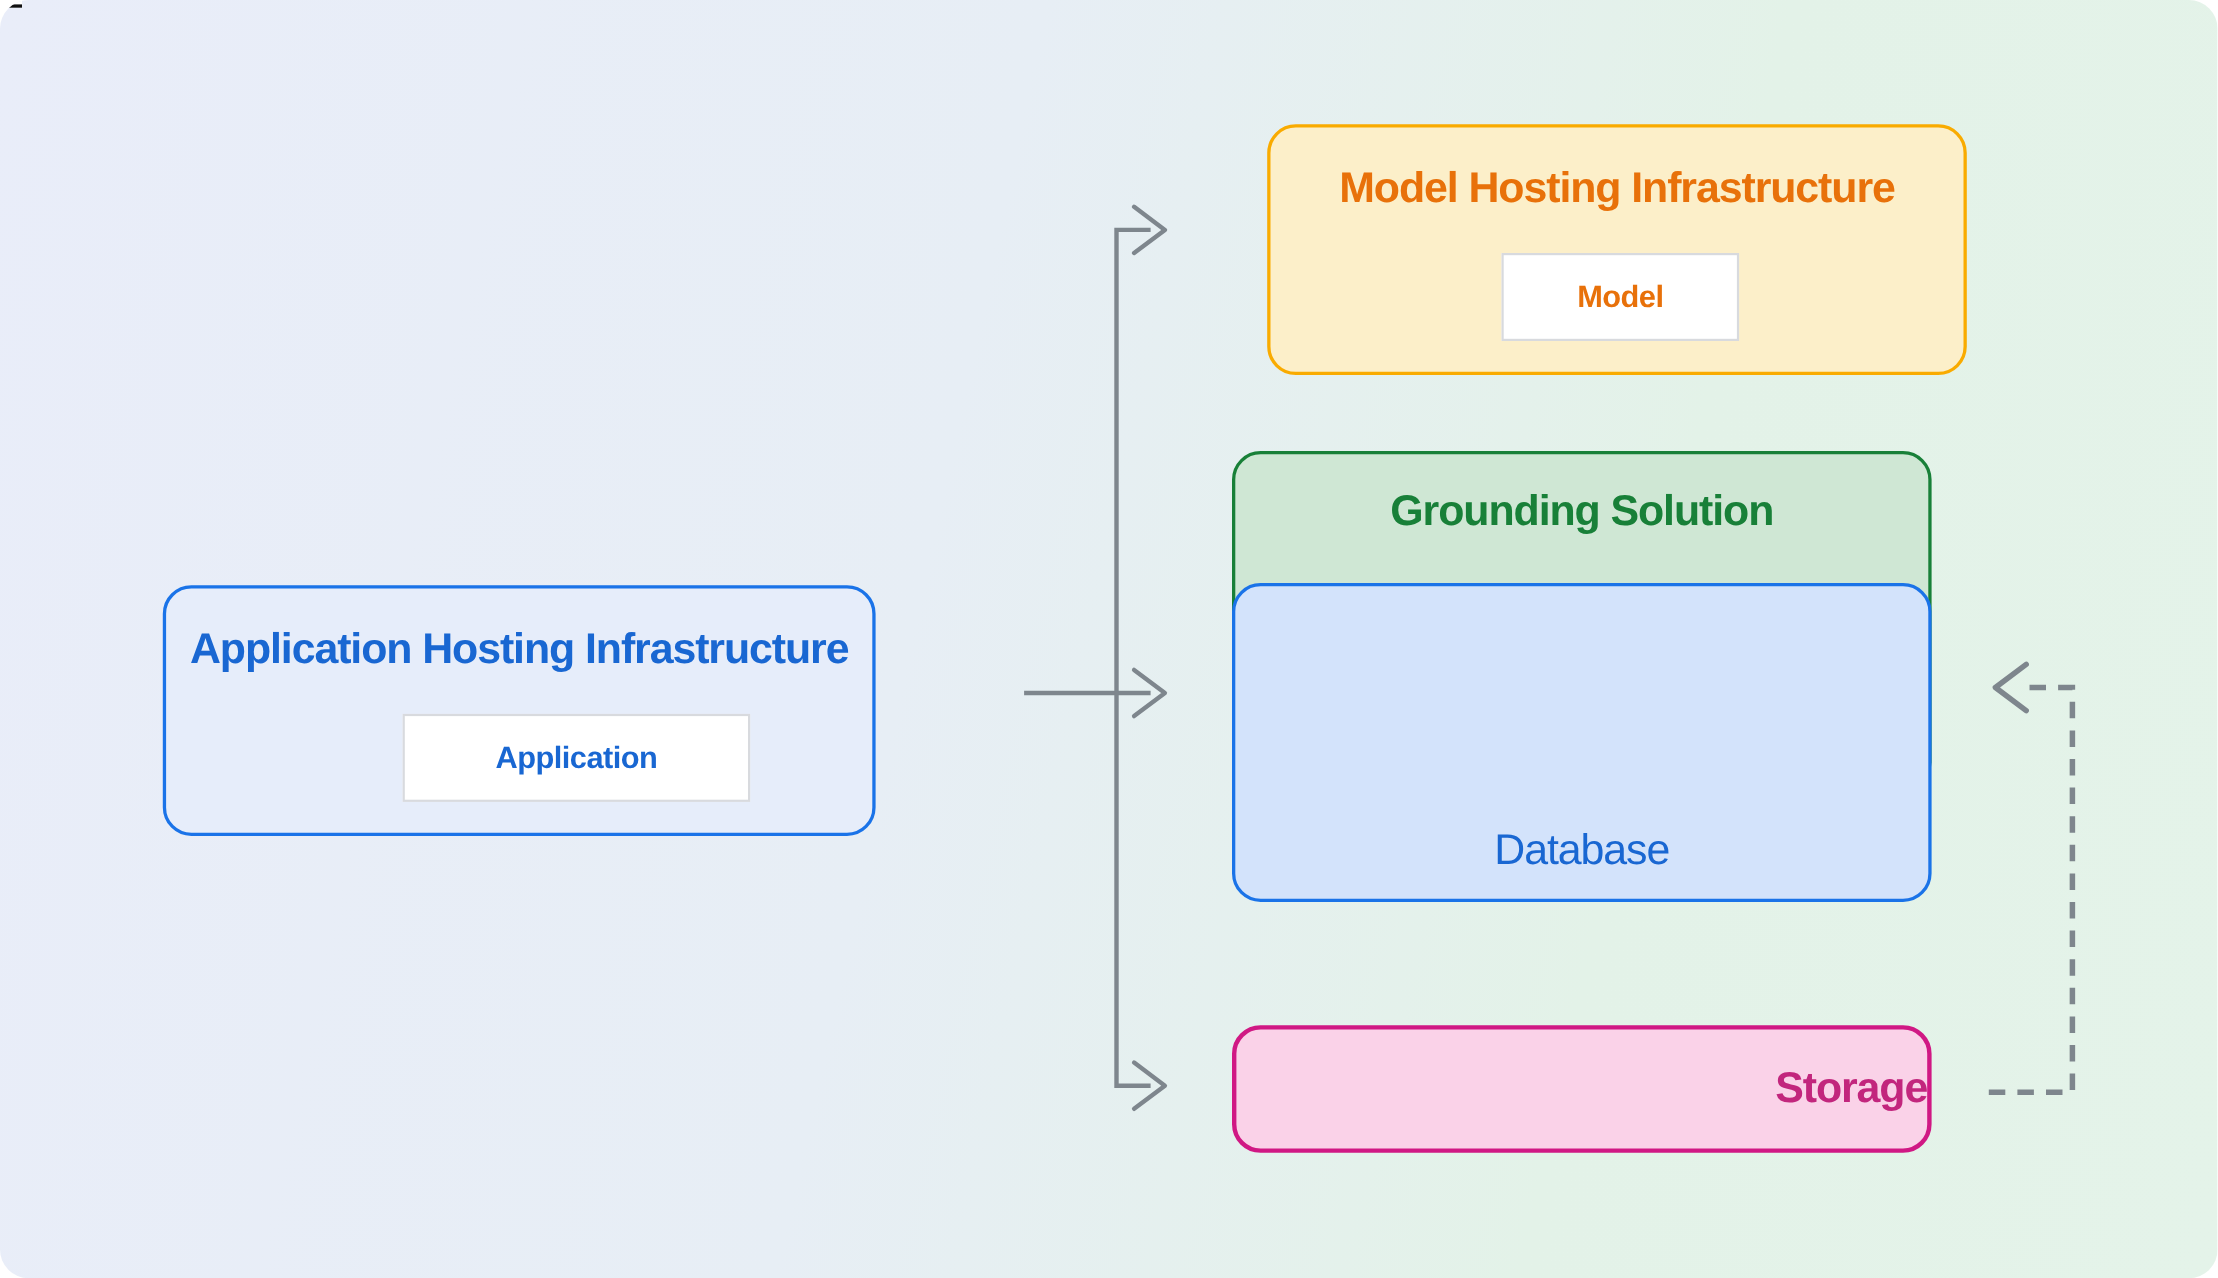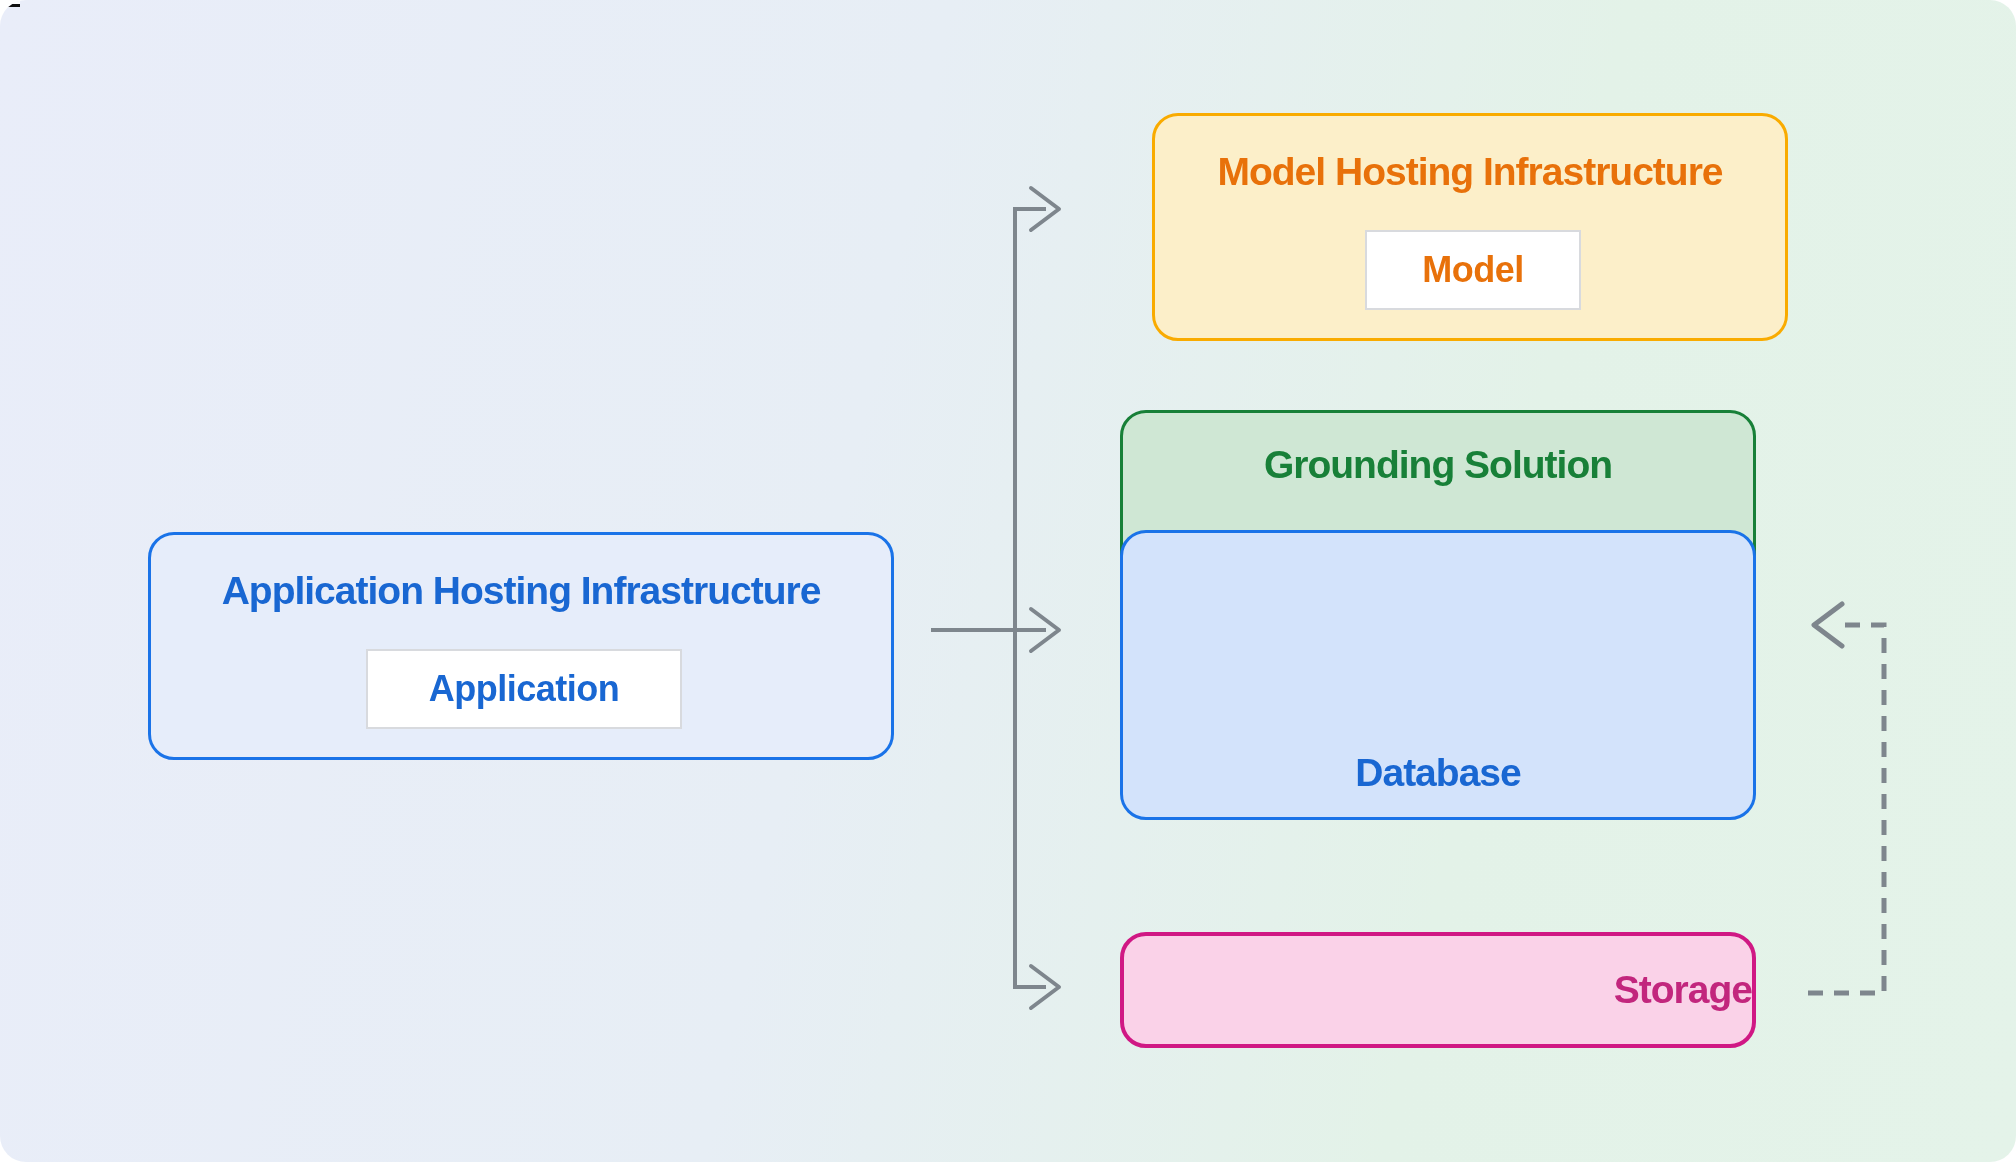--- a/index.html
+++ b/index.html
@@ -5,37 +5,37 @@
   html,body{margin:0;padding:0;background:#ffffff;font-family:"Liberation Sans",sans-serif;}
   #canvas{
     position:relative;width:2016px;height:1162px;overflow:hidden;border-radius:26px;
     background:linear-gradient(102deg,var(--bg-left,#e9edf9) 0%,#e7eef5 42%,var(--bg-right,#e3f2e8) 72%,#e4f3e9 100%);
   }
   .box{position:absolute;box-sizing:border-box;border-radius:26px;}
   .box-title{font-weight:bold;font-size:39px;letter-spacing:-1px;line-height:1;text-align:center;}
   .chip{
     position:absolute;background:#ffffff;border:2px solid #d8dade;box-sizing:border-box;
     display:flex;align-items:center;justify-content:center;
-    font-weight:bold;font-size:36px;letter-spacing:-0.5px;
+    font-weight:bold;font-size:28px;letter-spacing:-0.5px;
   }
   
-  #app-box{left:148px;top:532px;width:746px;height:228px;border:3px solid var(--blue-border,#1a73e8);background:var(--app-fill,#e6edfa);}
+  #app-box{left:148px;top:532px;width:648px;height:228px;border:3px solid var(--blue-border,#1a73e8);background:var(--app-fill,#e6edfa);}
   #app-box .box-title{padding-top:36px;color:var(--blue-text,#1967d2);}
   #app-chip{left:215px;top:114px;width:316px;height:80px;color:var(--blue-text,#1967d2);}
   
   #model-box{left:1152px;top:113px;width:636px;height:228px;border:3px solid var(--amber-border,#f9ab00);background:var(--amber-fill,#fcefc9);}
   #model-box .box-title{padding-top:36px;color:var(--orange-text,#e8710a);}
   #model-chip{left:210px;top:114px;width:216px;height:80px;color:var(--orange-text,#e8710a);}
   
   #grounding-box{left:1120px;top:410px;width:636px;height:308px;border:3px solid var(--green-border,#188038);background:var(--green-fill,#cfe7d4);z-index:3;}
   #grounding-box .box-title{padding-top:32px;color:var(--green-text,#188038);}
   
   #database-box{left:1120px;top:530px;width:636px;height:290px;border:3px solid var(--blue-border,#1a73e8);background:var(--lightblue-fill,#d3e3fb);z-index:4;}
   #database-label{position:absolute;left:0;right:0;top:212px;height:56px;display:flex;align-items:center;justify-content:center;
-    font-weight:bold;font-size:39px;letter-spacing:-1px;color:var(--blue-text,#1967d2);}
+    font-weight:normal;font-size:39px;letter-spacing:-1px;color:var(--blue-text,#1967d2);}
   
   #overlap-box{left:1120px;top:530px;width:636px;height:188px;border:3px solid var(--blue-border,#1a73e8);
     border-bottom-color:var(--green-border,#188038);background:var(--teal-fill,#a7cbce);z-index:5;
     display:flex;align-items:center;justify-content:center;padding-top:8px;}
   #overlap-note{font-size:28px;line-height:39px;color:var(--ink,#26292c);text-align:center;max-width:560px;}
   
   #storage-box{left:1120px;top:932px;width:636px;height:116px;border:4px solid var(--pink-border,#d01884);background:var(--pink-fill,#fad2e8);
     display:flex;align-items:center;justify-content:flex-end;z-index:3;}
   #storage-label{font-weight:bold;font-size:39px;letter-spacing:-1px;color:var(--pink-text,#c2267d);}
   

